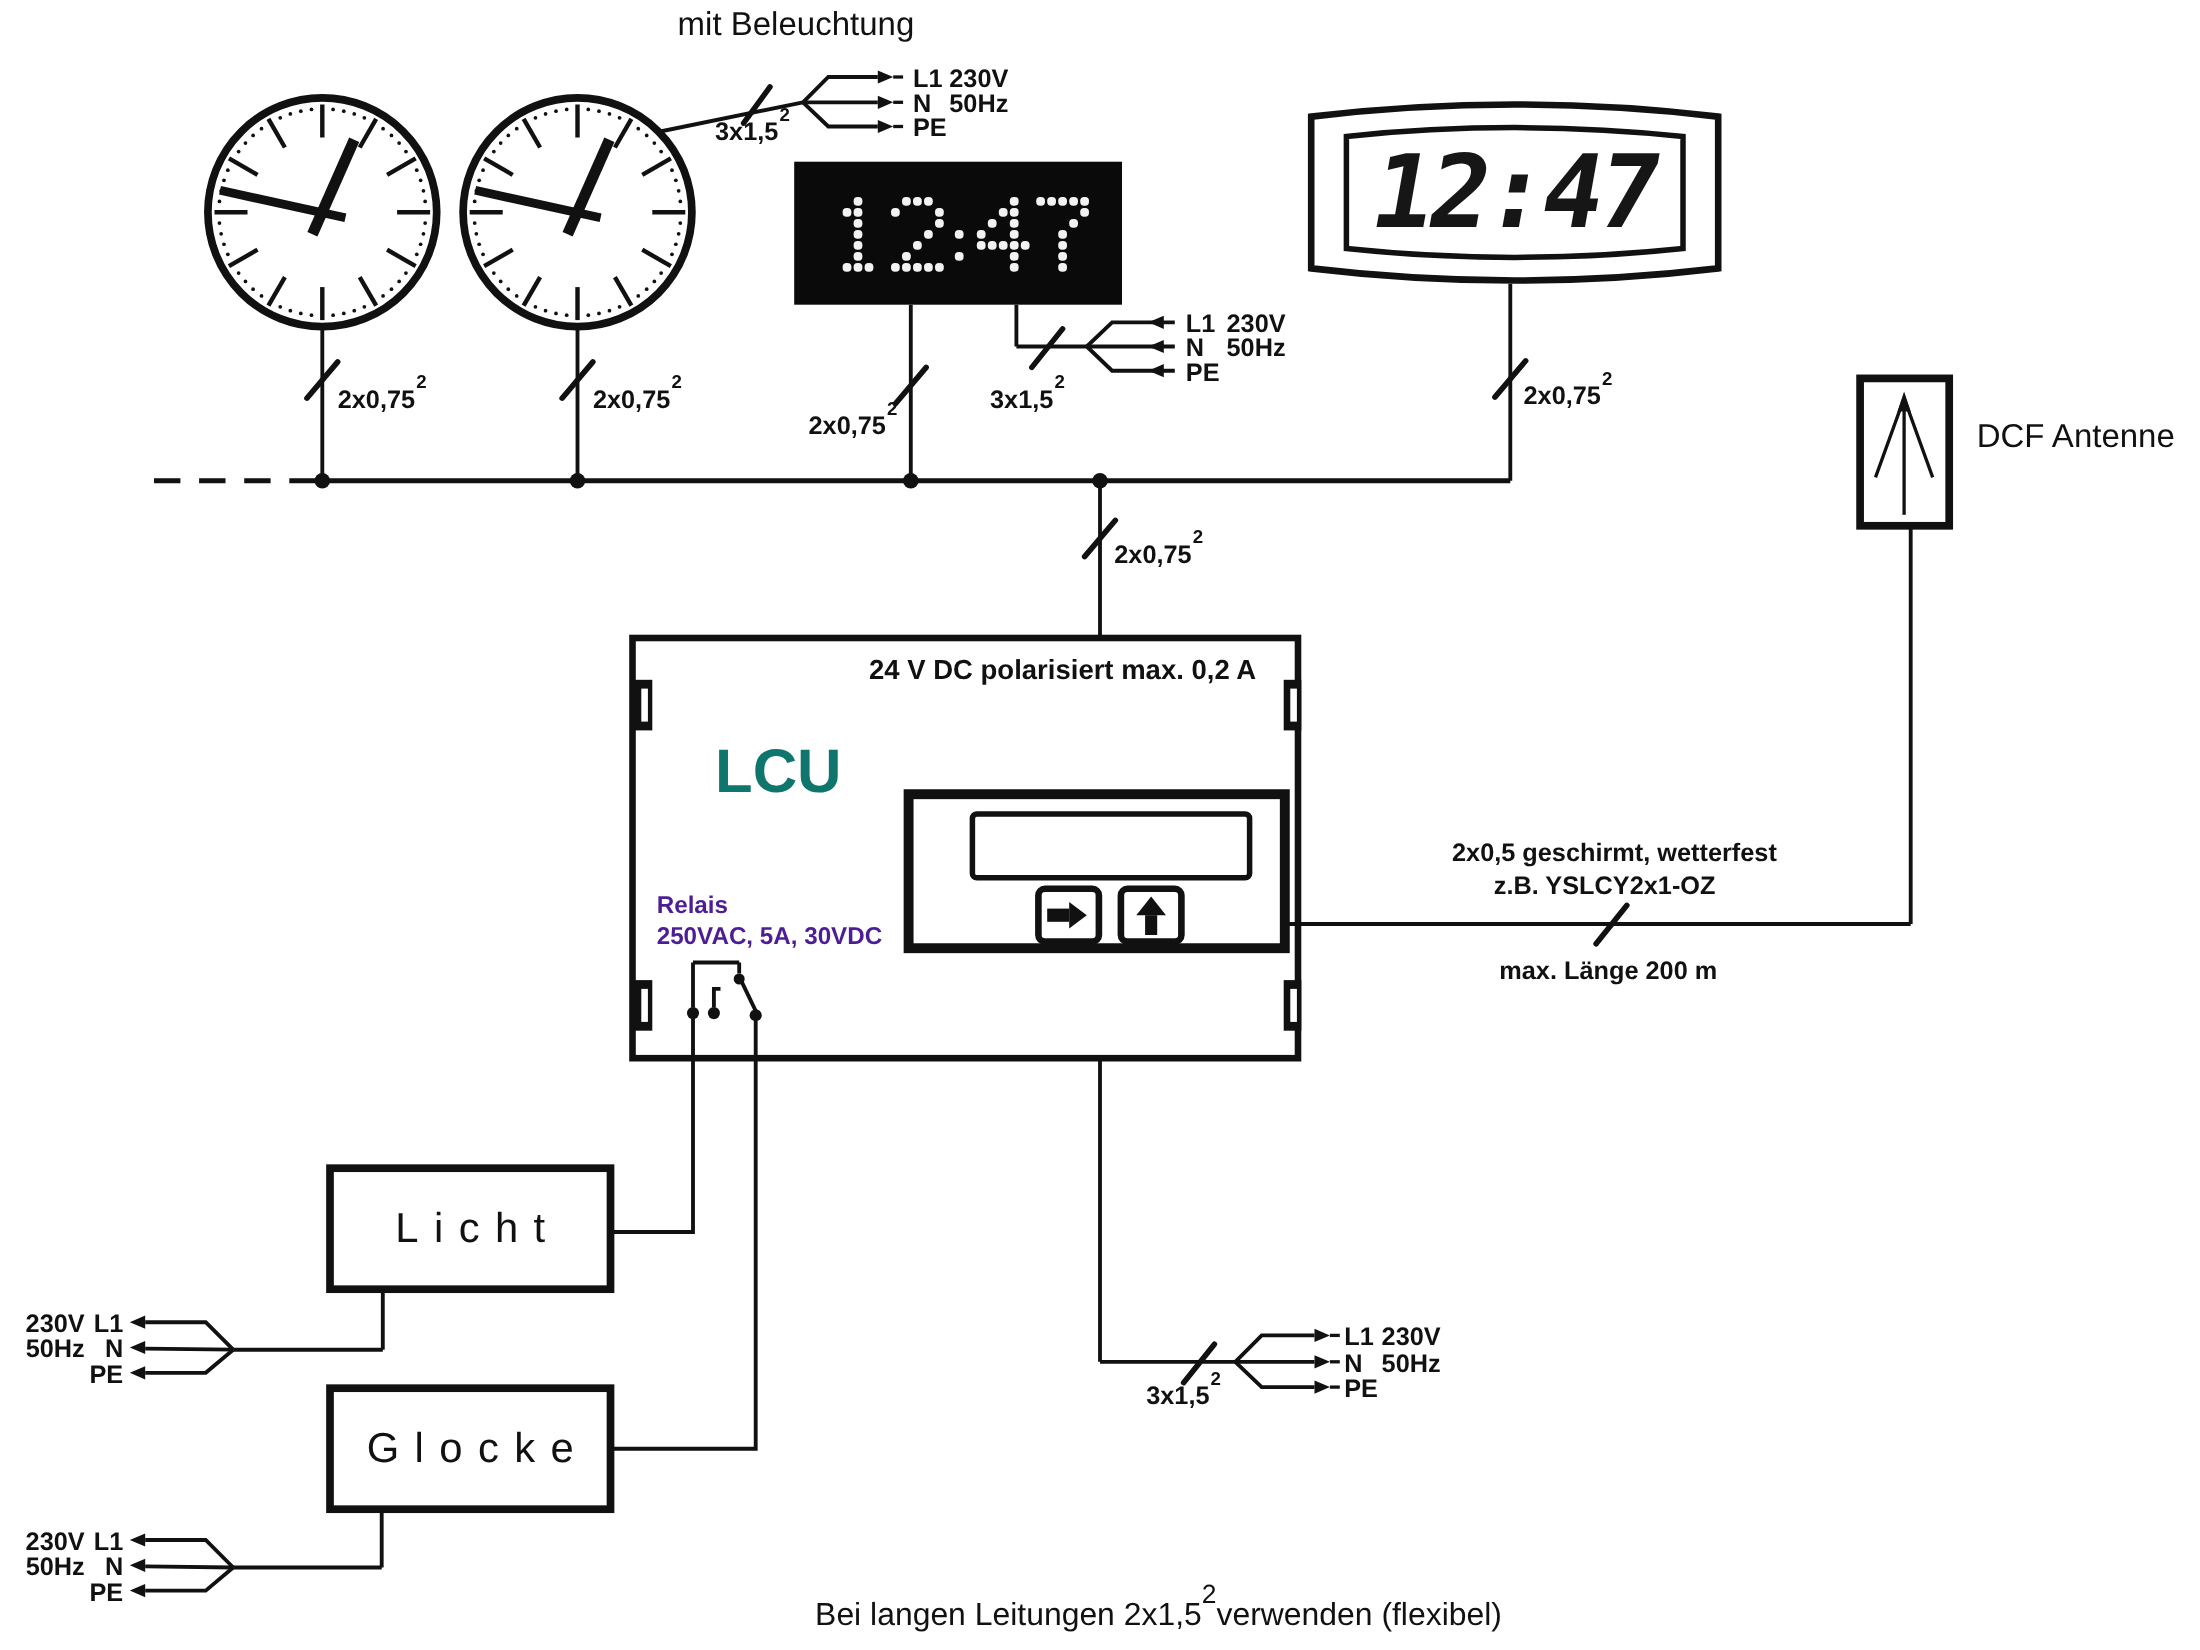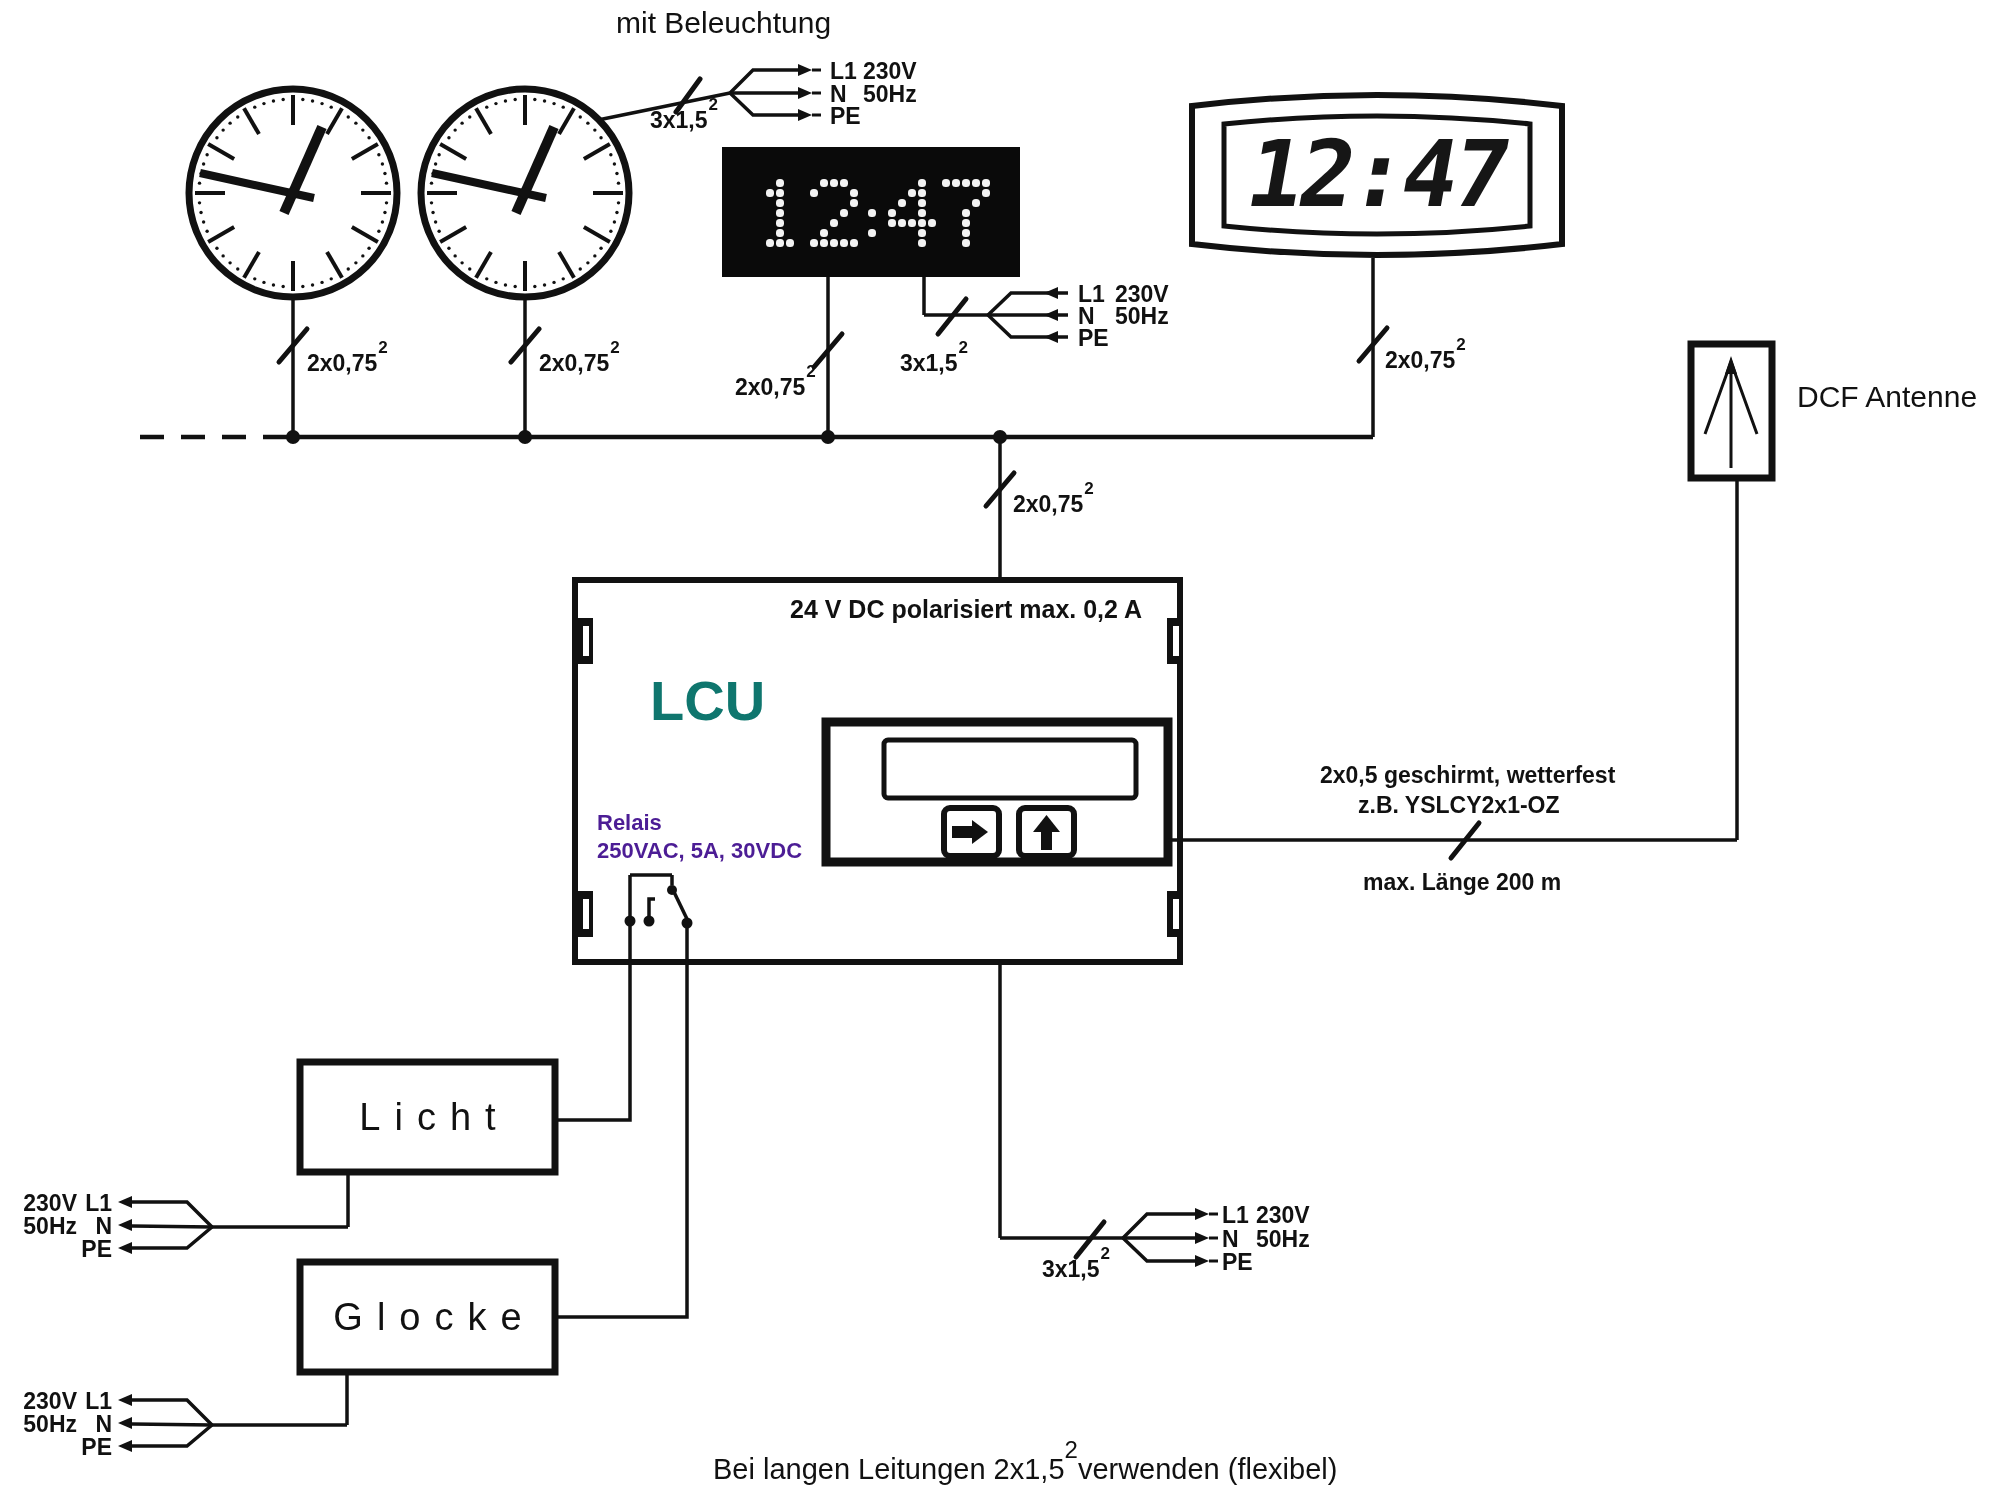--- a/index.html
+++ b/index.html
@@ -8,21 +8,21 @@
   #wires{position:absolute;left:0;top:0;}
   .lbl{position:absolute;white-space:nowrap;font:bold 23px "Liberation Sans",sans-serif;color:#111;}
   .lbl sup{font-size:17px;position:relative;top:-9px;left:1px;}
   .note{position:absolute;white-space:nowrap;font:30px "Liberation Sans",sans-serif;color:#111;}
   .boxlbl{position:absolute;display:flex;align-items:center;justify-content:center;
           font:500 38px "Liberation Sans",sans-serif;letter-spacing:14px;color:#111;padding-left:14px;box-sizing:border-box;}
   .lcu-name{position:absolute;font:bold 56px "Liberation Sans",sans-serif;color:#0f766e;}
   .lcu-rating{position:absolute;font:bold 25px "Liberation Sans",sans-serif;color:#111;}
   .relay-txt{position:absolute;font:bold 22px "Liberation Sans",sans-serif;color:#4c1d95;}
   .ant-txt{position:absolute;font:bold 23px "Liberation Sans",sans-serif;color:#111;}
-  .footer{position:absolute;white-space:nowrap;font:29px "Liberation Sans",sans-serif;color:#111;}
+  .footer{position:absolute;white-space:nowrap;font:29px "Liberation Sans",sans-serif;color:#111;margin-left:28px;}
   .footer sup{font-size:24px;position:relative;top:-10px;}
   .lcd-time{position:absolute;left:1230px;top:118px;width:294px;height:112px;display:flex;
             align-items:center;justify-content:center;transform:skewX(-10deg);
             font:bold 92px "DejaVu Sans Mono",monospace;color:#161616;letter-spacing:-4px;}
   .led-dot{position:absolute;border-radius:50%;}
 </style>
 </head>
 <body>
 
 <div id="stage">

